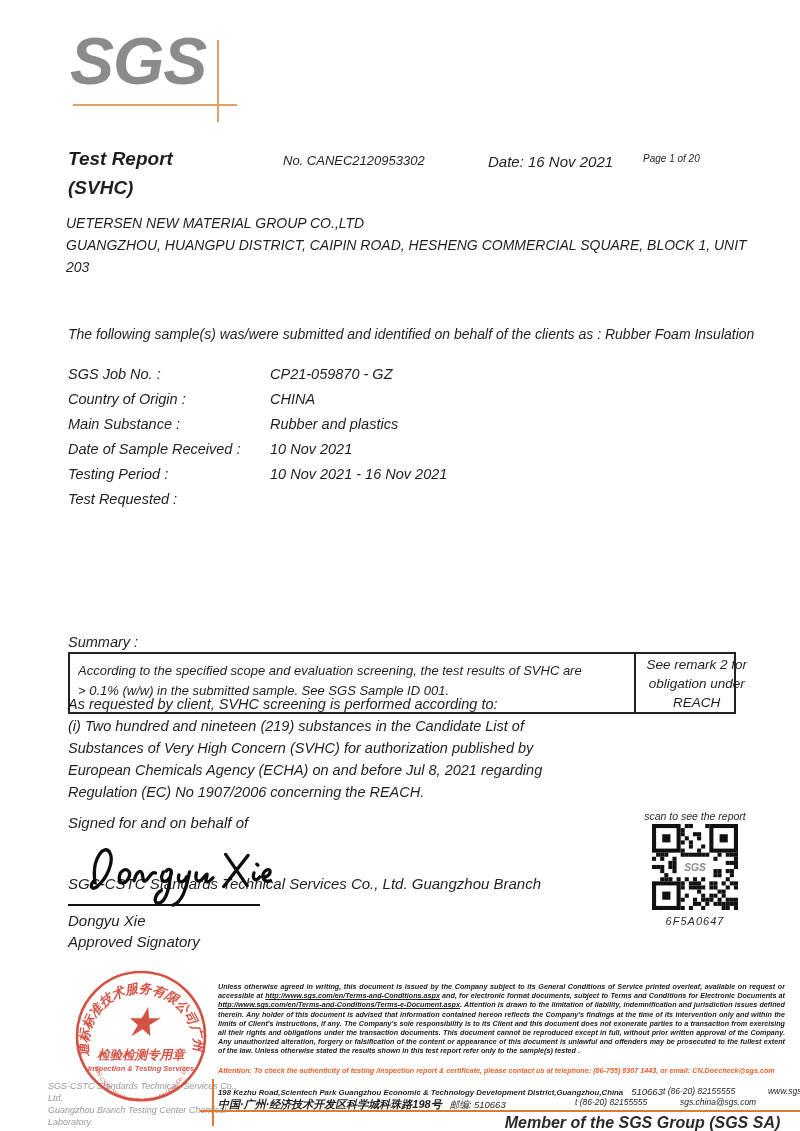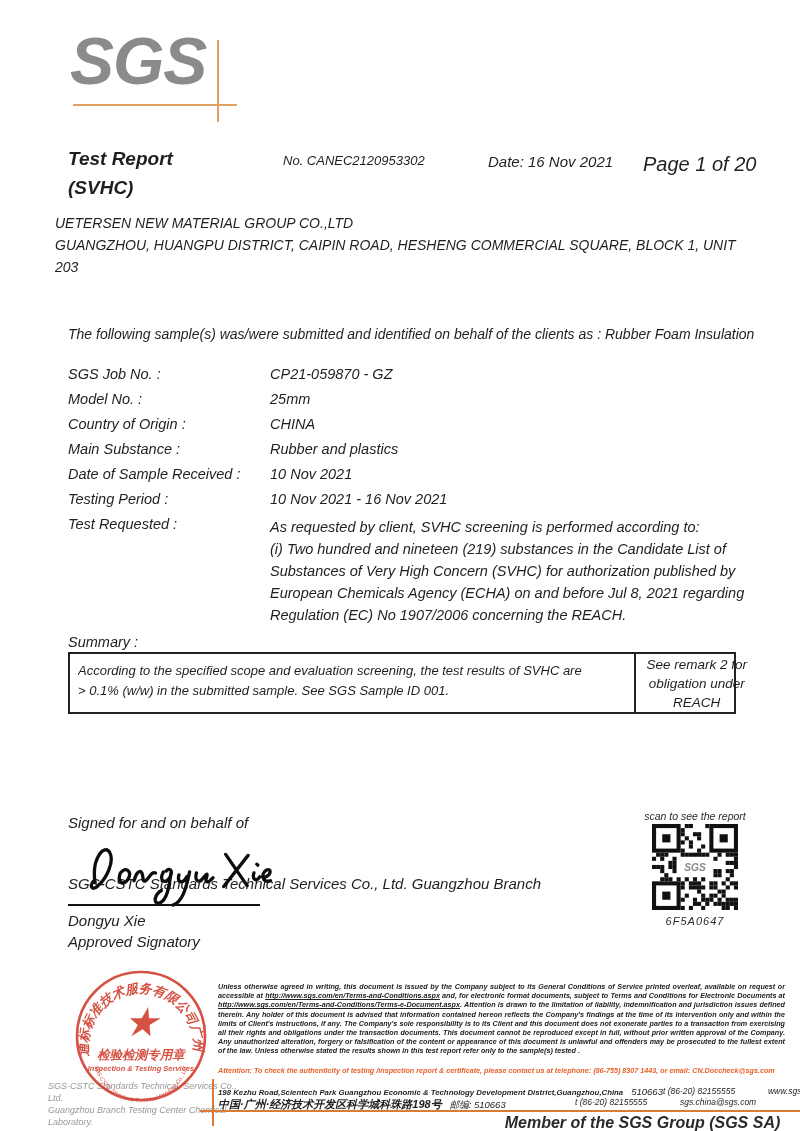--- a/index.html
+++ b/index.html
@@ -10,34 +10,34 @@
   }
   
   .logo-text{position:absolute;left:70px;top:28px;font-size:66px;font-weight:bold;color:#8a8b8d;letter-spacing:-1px;line-height:1;}
   .logo-hline{position:absolute;left:73px;top:104px;width:164px;height:2px;background:#dfa164;}
   .logo-vline{position:absolute;left:217px;top:40px;width:2px;height:82px;background:#dfa164;}
   
   .title1{position:absolute;left:68px;top:148px;font-size:19px;font-weight:bold;white-space:nowrap;}
   .title2{position:absolute;left:68px;top:177px;font-size:19px;font-weight:bold;white-space:nowrap;}
   .hdr-no{position:absolute;left:283px;top:153px;font-size:13px;white-space:nowrap;}
   .hdr-date{position:absolute;left:488px;top:153px;font-size:15px;white-space:nowrap;}
-  .hdr-page{position:absolute;left:643px;top:153px;font-size:20px;white-space:nowrap;}
-  
-  .client{position:absolute;left:55px;top:212px;font-size:14px;line-height:22px;}
+  .hdr-page{position:absolute;left:643px;top:153px;font-size:10px;white-space:nowrap;}
+  
+  .client{position:absolute;left:66px;top:212px;font-size:14px;line-height:22px;}
   .client div{white-space:nowrap;}
   
   .intro{position:absolute;left:68px;top:323px;font-size:14px;line-height:23px;}
   .intro div{white-space:nowrap;}
   
   .fields{position:absolute;left:68px;top:366px;width:690px;font-size:14.5px;}
   .frow{display:flex;margin-bottom:9px;}
   .flabel{width:202px;flex:0 0 202px;white-space:nowrap;}
   .fvalue{white-space:nowrap;}
   .fvalue-block div{white-space:nowrap;line-height:22px;}
-  .frow.tall{margin-bottom:24px;}
+  .frow.tall{margin-bottom:24px;flex-direction:column;}
   
   .summary-label{position:absolute;left:68px;top:634px;font-size:14.5px;}
   .summary-box{position:absolute;left:68px;top:652px;width:664px;height:58px;border:2px solid #222;display:flex;gap:44px;}
   .summary-left{flex:1;padding:7px 8px;font-size:13px;line-height:20px;}
   .summary-left div{white-space:nowrap;overflow:hidden;}
   .summary-right{width:122px;flex:0 0 122px;border-left:2px solid #222;display:flex;flex-direction:column;align-items:center;justify-content:center;font-size:13.5px;line-height:19px;text-align:center;}
   
   .signed{position:absolute;left:68px;top:772px;font-size:15px;line-height:21px;}
   .signed div{white-space:nowrap;margin-top:40px;}
   .sig-svg{position:absolute;left:70px;top:832px;}
@@ -89,24 +89,20 @@
   </div>
 
   <div class="intro">
     <div>The following sample(s) was/were submitted and identified on behalf of the clients as : Rubber Foam Insulation</div>
   </div>
 
   <div class="fields">
     <div class="frow">
       <div class="flabel">SGS Job No. :</div>
       <div class="fvalue">CP21-059870 - GZ</div>
-    </div>
-    <div class="frow">
-      <div class="flabel">Model No. :</div>
-      <div class="fvalue">25mm</div>
     </div>
     <div class="frow">
       <div class="flabel">Country of Origin :</div>
       <div class="fvalue">CHINA</div>
     </div>
     <div class="frow">
       <div class="flabel">Main Substance :</div>
       <div class="fvalue">Rubber and plastics</div>
     </div>
     <div class="frow">

